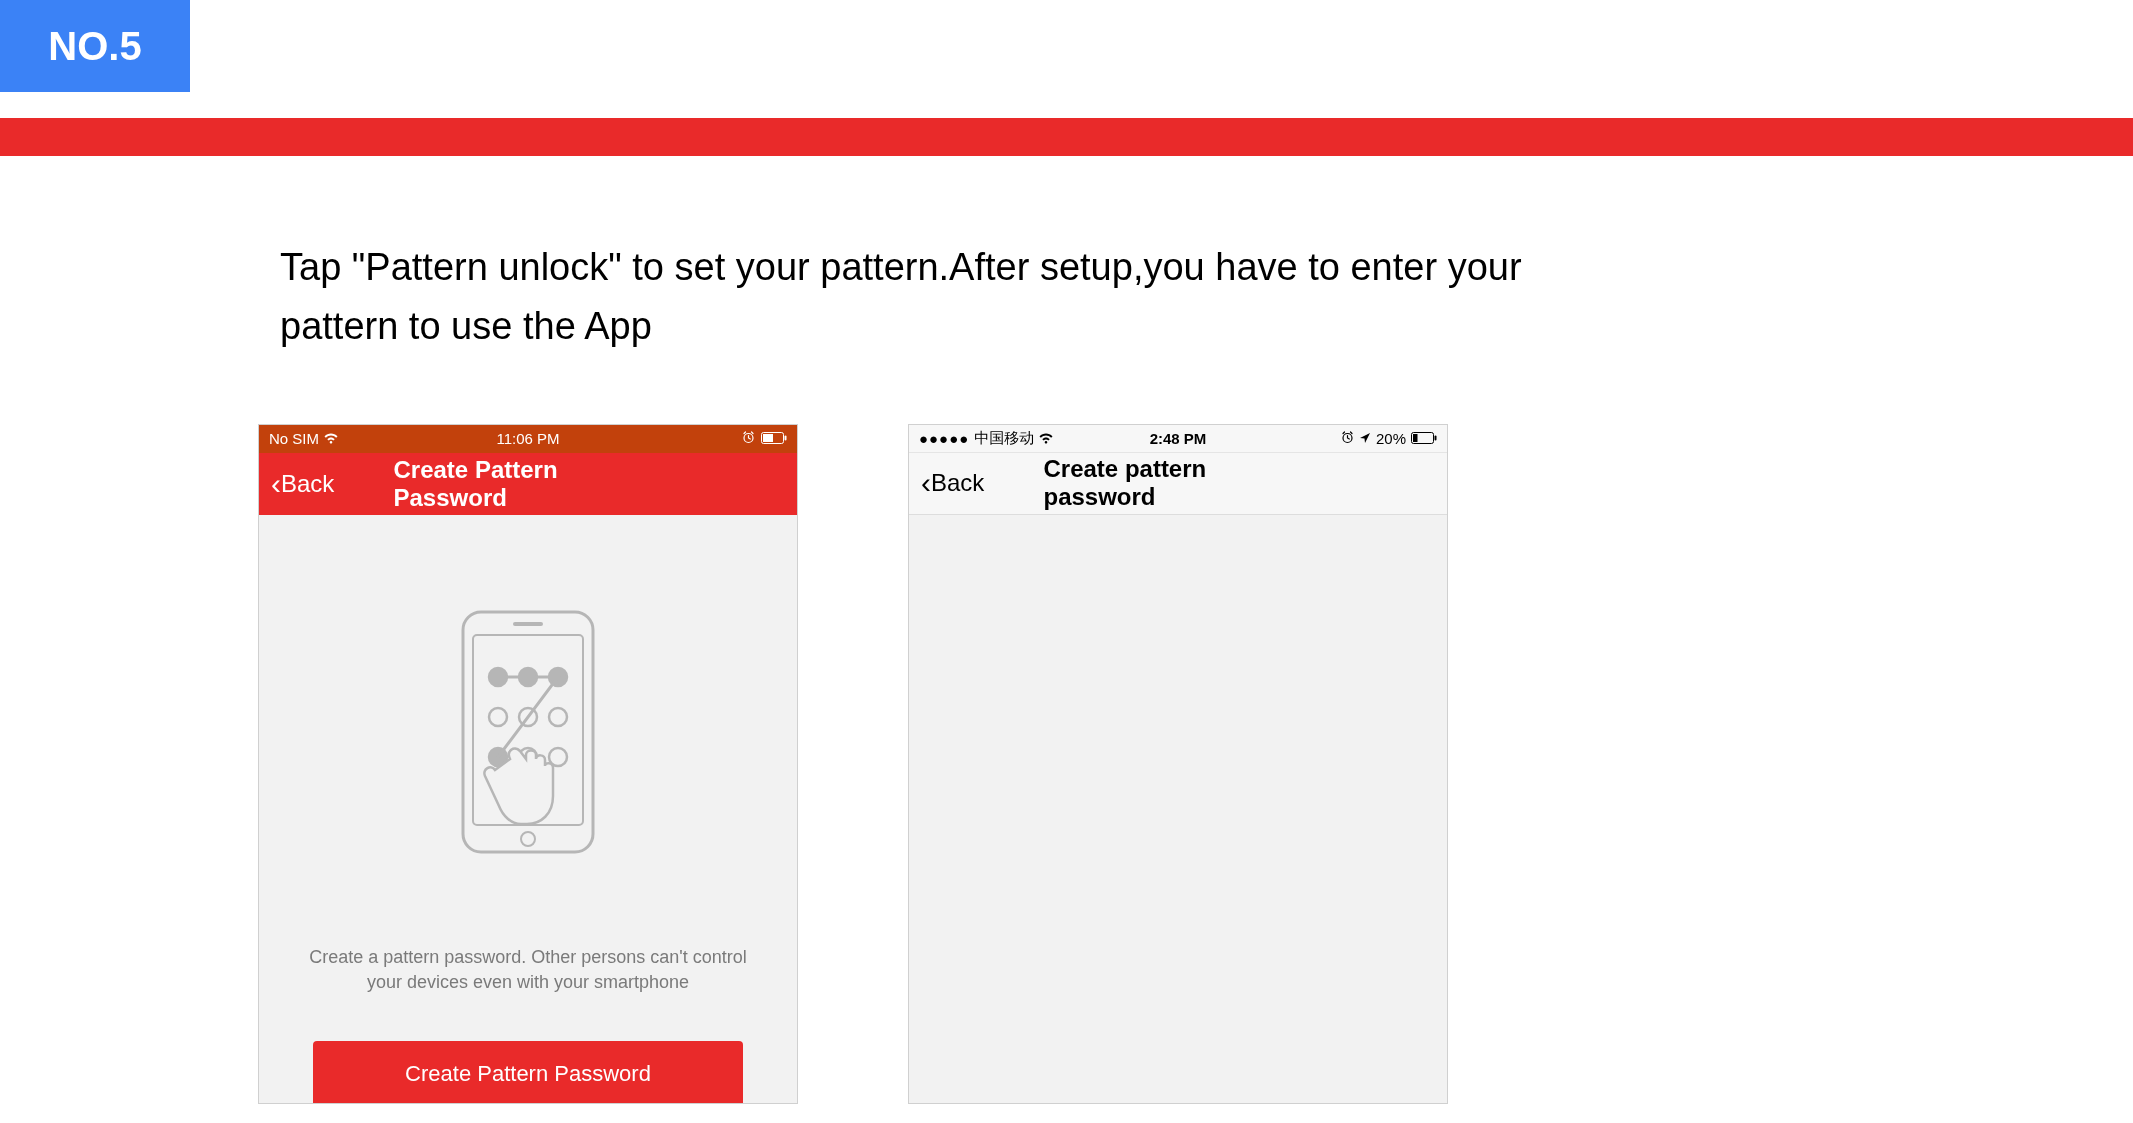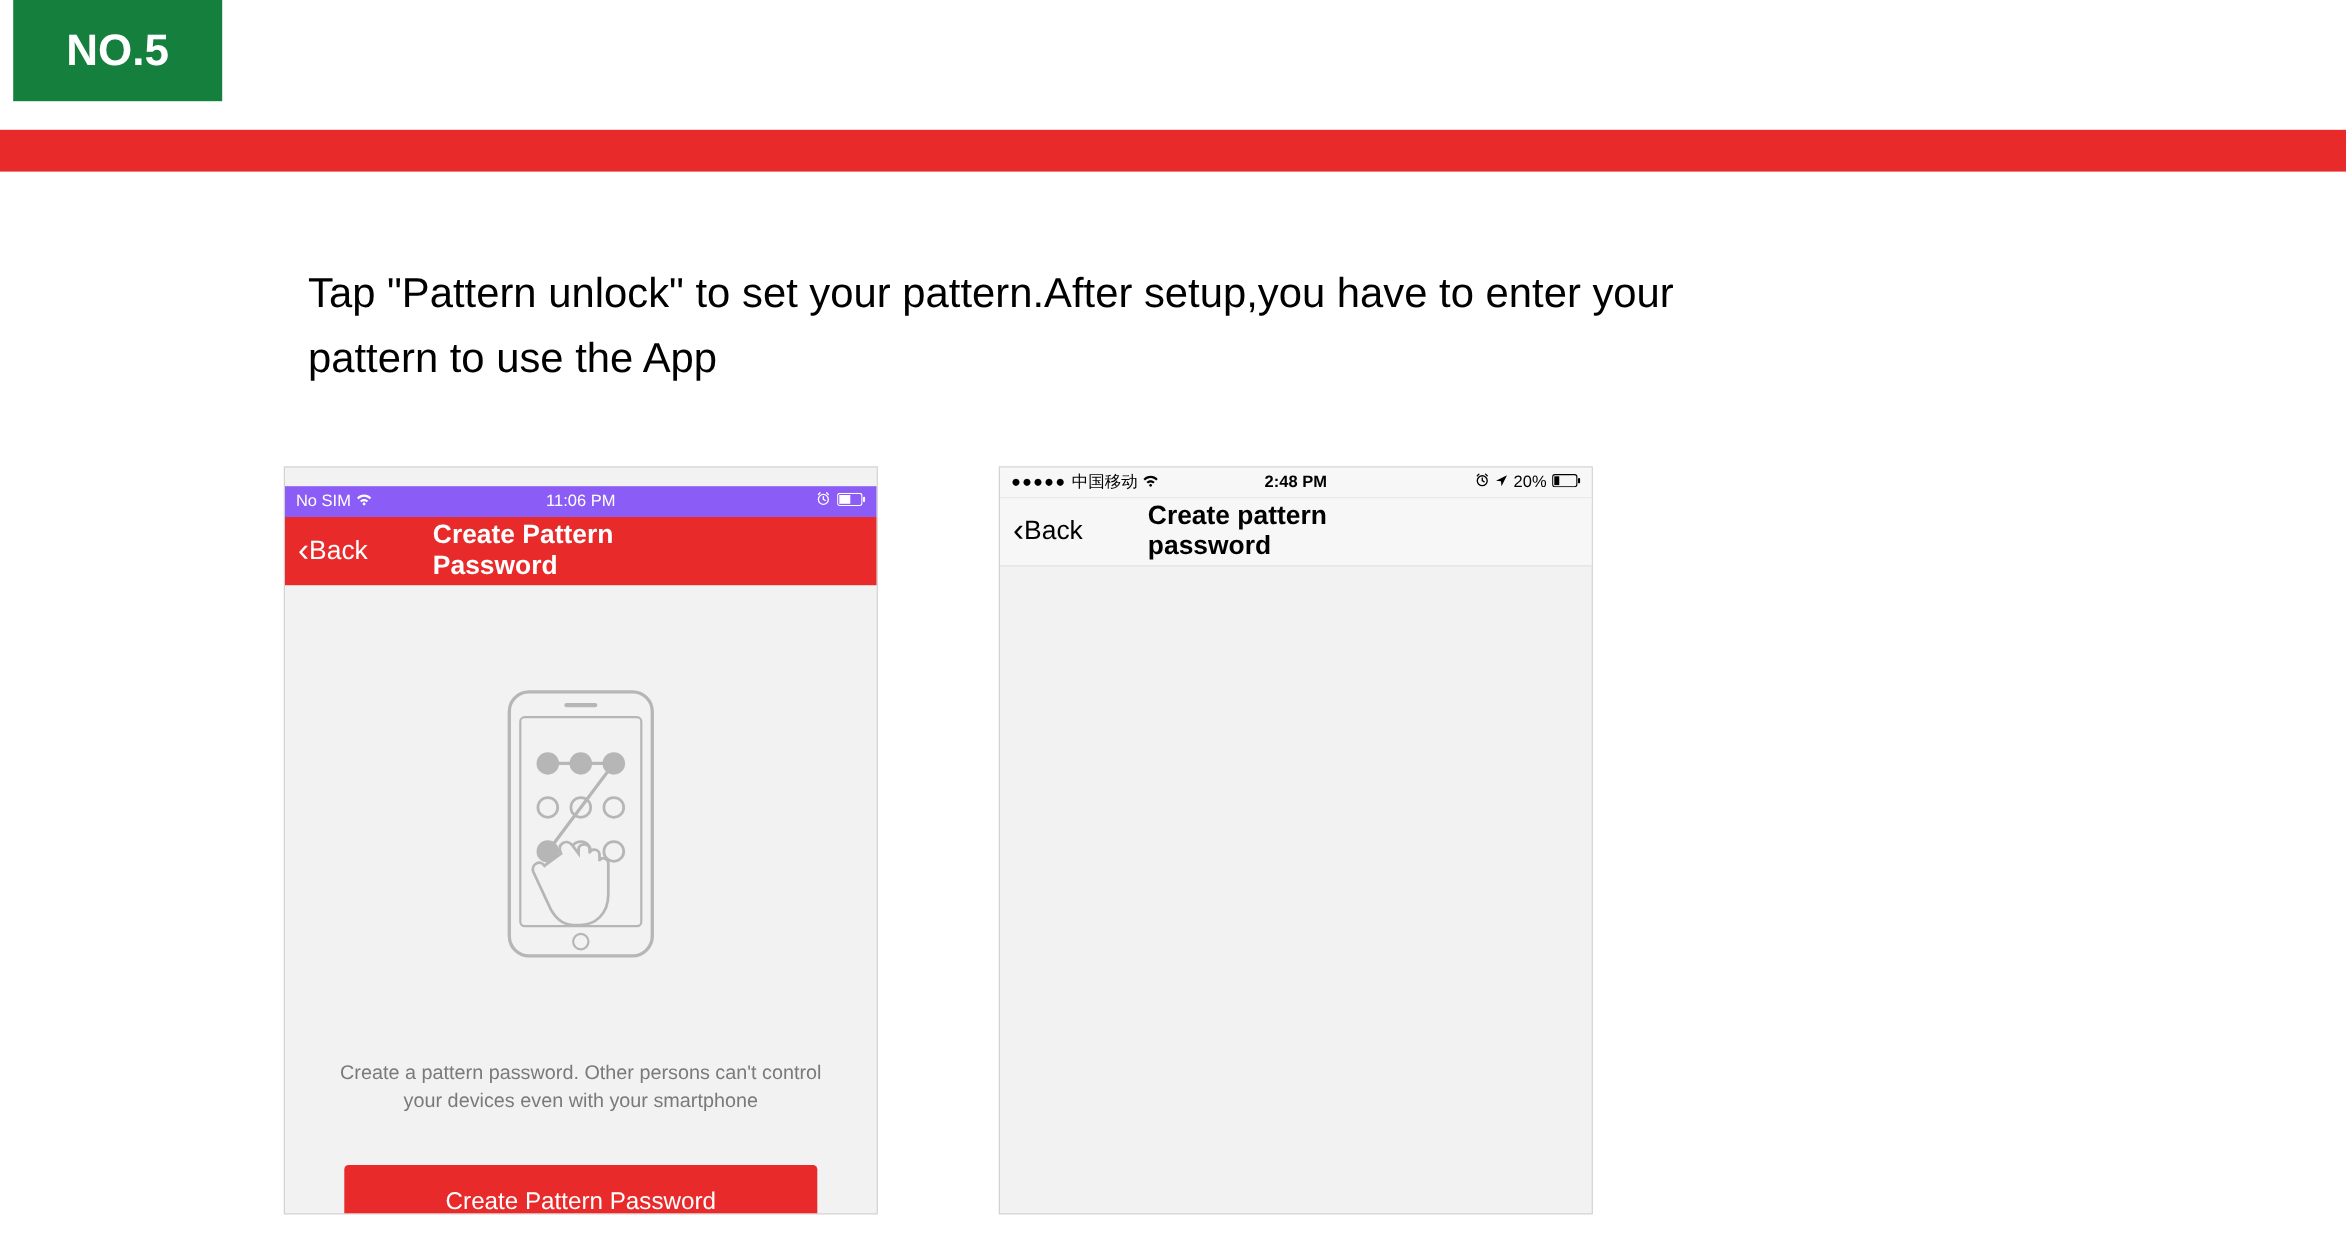--- a/index.html
+++ b/index.html
@@ -10,30 +10,29 @@
     height: 1123px;
     position: relative;
     overflow: hidden;
   }
   .header-row {
     display: flex;
     align-items: stretch;
     height: 92px;
   }
   .slide-number {
-    background: #15803d;
+    background: #3b82f6;
     color: #fff;
     font-weight: 700;
     font-size: 40px;
     display: flex;
     align-items: center;
     justify-content: center;
     padding: 0 30px;
     min-width: 190px;
-    margin-left: 12px;
   }
   .slide-title {
     font-weight: 700;
     font-size: 40px;
     color: #000;
     display: flex;
     align-items: center;
     padding-left: 28px;
   }
   .red-divider {
@@ -58,29 +57,28 @@
   .phone {
     width: 540px;
     background: #f2f2f2;
     border: 1px solid #d0d0d0;
     position: relative;
     height: 680px; 
     overflow: hidden;
   }
   
   .phoneA-status {
-    background: #8b5cf6;
+    background: #c2410c;
     color: #fff;
     height: 28px;
     display: flex;
     align-items: center;
     justify-content: space-between;
     font-size: 15px;
     padding: 0 10px;
-    margin-top: 17px;
   }
   .phoneA-status .center { position: absolute; left: 50%; transform: translateX(-50%); font-weight: 500;}
   .phoneA-status .right-group { display:flex; align-items:center; gap:6px; }
   .phoneA-nav {
     background: #e92a2a;
     color: #fff;
     height: 62px;
     display: flex;
     align-items: center;
     padding: 0 12px;

